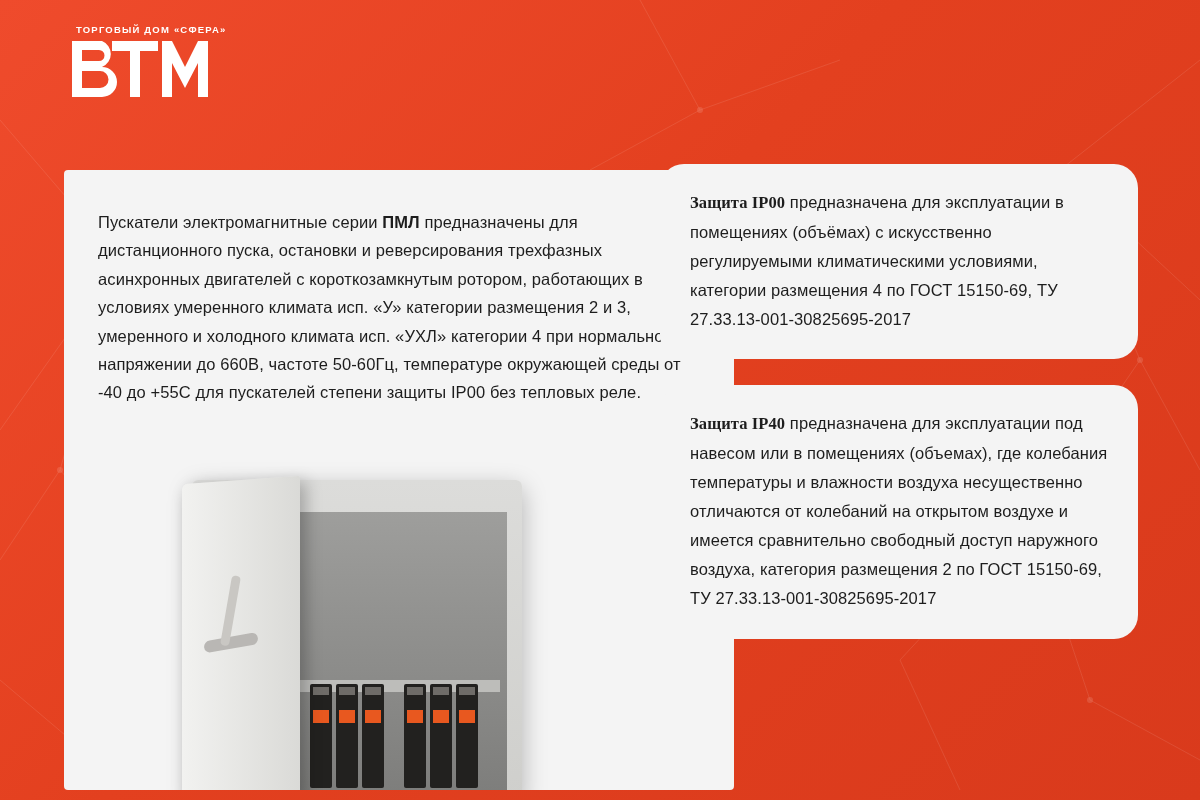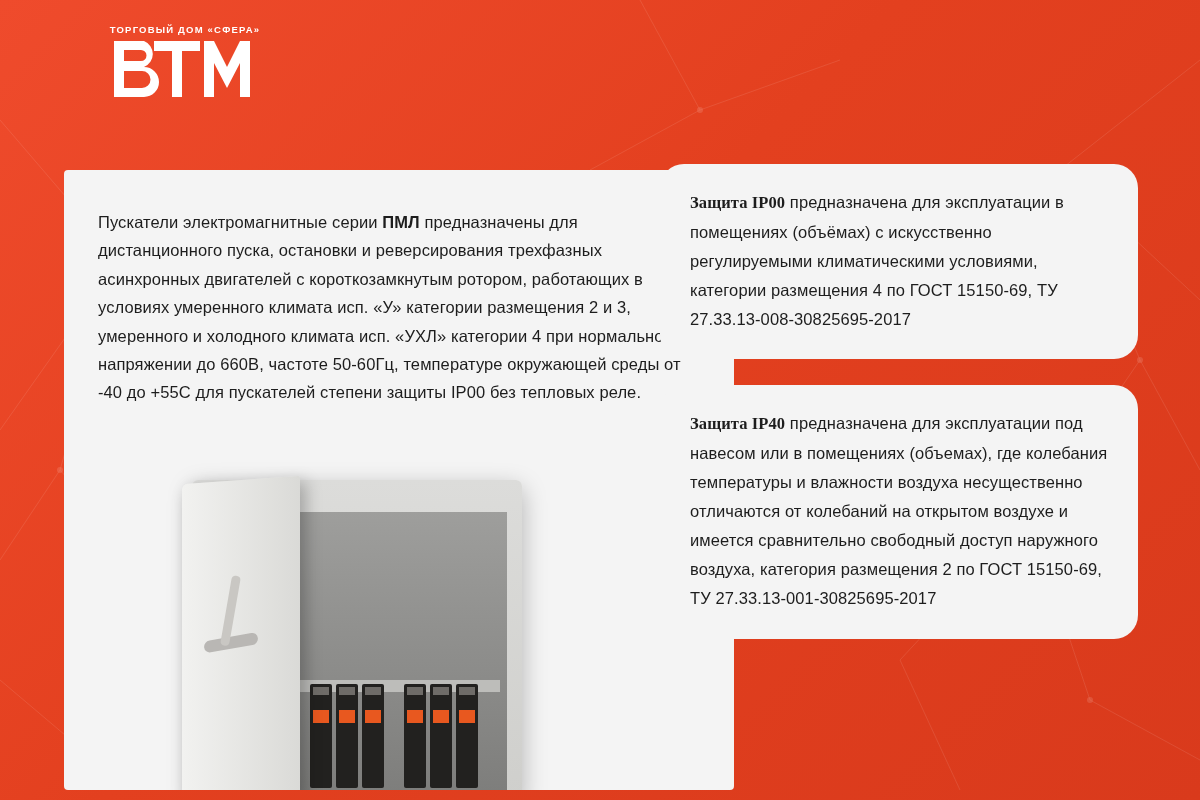--- a/index.html
+++ b/index.html
@@ -31,21 +31,20 @@
   }
 
   
   .logo {
     position: absolute;
     left: 64px;
     top: 24px;
     width: 230px;
     height: 90px;
     color: #ffffff;
-    text-align: center;
   }
   .logo-top {
     font-size: 9.5px;
     letter-spacing: 1.2px;
     font-weight: bold;
     color: #ffffff;
     margin-left: 12px;
     white-space: nowrap;
   }
   .logo-mark {
@@ -271,21 +270,21 @@
           <div class="handle"></div>
           <div class="handle2"></div>
         </div>
       </div>
     </div>
   </div>
 
   <div class="right-col">
 
     <div class="ip-card">
-      <b>Защита IP00</b><span> предназначена для эксплуатации в помещениях (объёмах) с искусственно регулируемыми климатическими условиями, категории размещения 4 по ГОСТ 15150-69, ТУ 27.33.13-008-30825695-2017</span>
+      <b>Защита IP00</b><span> предназначена для эксплуатации в помещениях (объёмах) с искусственно регулируемыми климатическими условиями, категории размещения 4 по ГОСТ 15150-69, ТУ 27.33.13-001-30825695-2017</span>
     </div>
 
     <div class="ip-card">
       <b>Защита IP40</b><span> предназначена для эксплуатации под навесом или в помещениях (объемах), где колебания температуры и влажности воздуха несущественно отличаются от колебаний на открытом воздухе и имеется сравнительно свободный доступ наружного воздуха, категория размещения 2 по ГОСТ 15150-69, ТУ 27.33.13-001-30825695-2017</span>
     </div>
 
 
   </div>
 
 </div>

